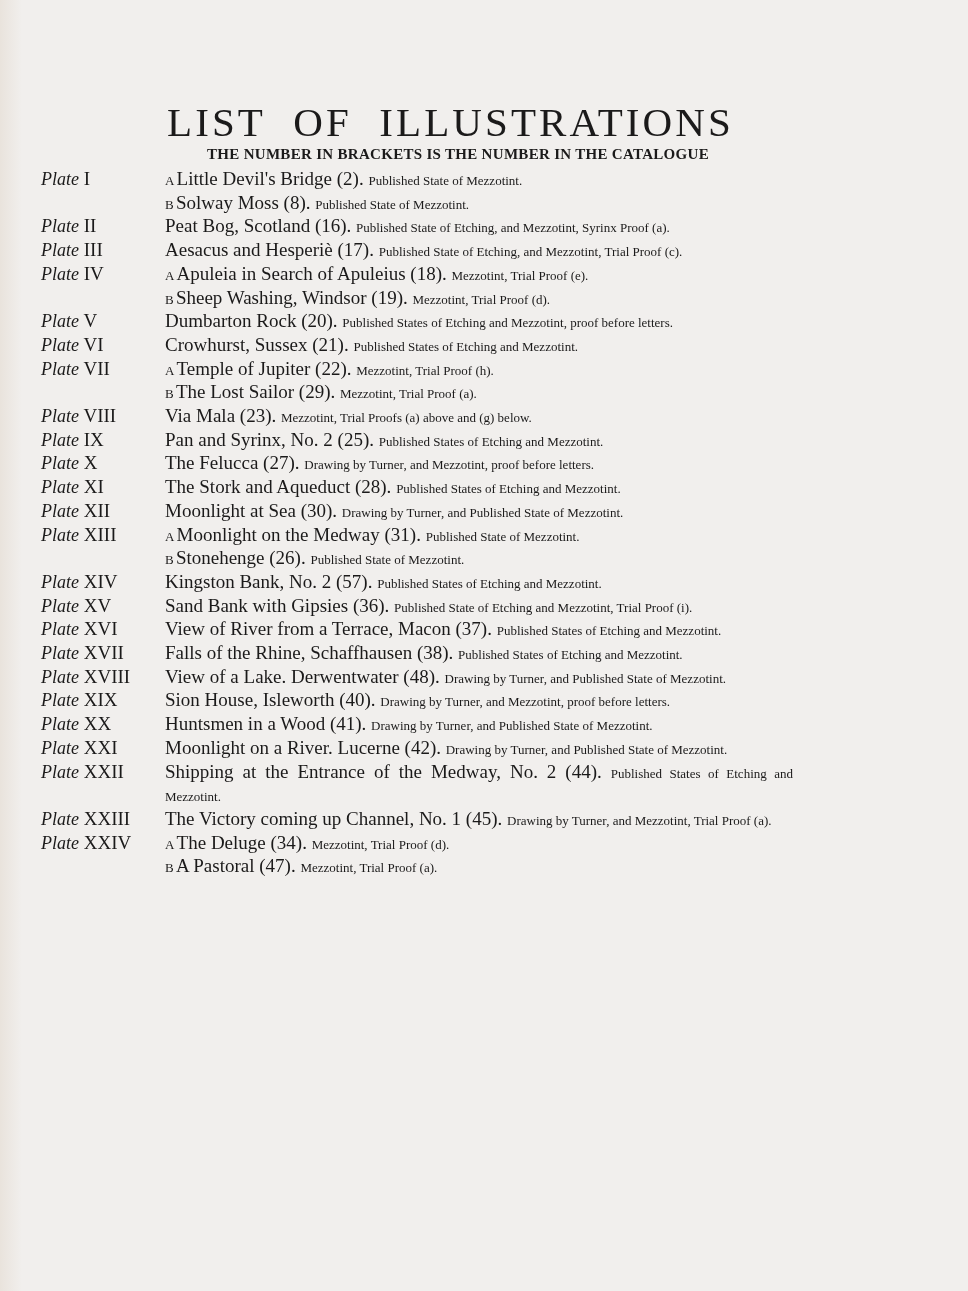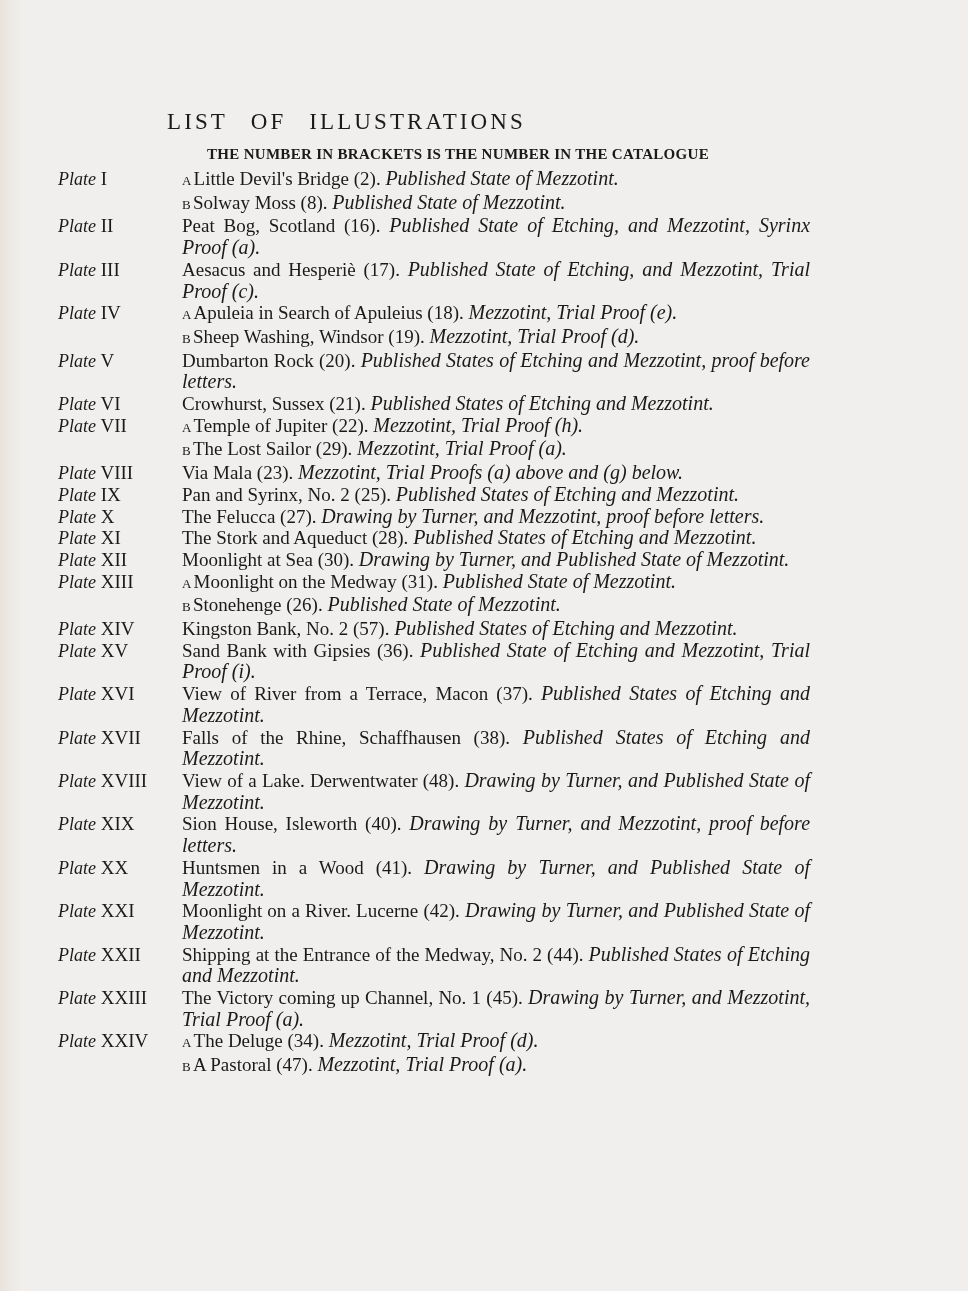--- a/index.html
+++ b/index.html
@@ -9,43 +9,43 @@
     font-family: "Liberation Serif", "DejaVu Serif", serif;
     color: #1b1a1a;
     position: relative;
   }
   .page-edge {
     position: absolute; left: 0; top: 0; width: 22px; height: 1291px;
     background: linear-gradient(to right, #e9e3dc, #f1efed);
   }
   .title {
     position: absolute; left: 167px; top: 100px; width: 530px;
-    font-size: 23px; letter-spacing: 3.1px; white-space: nowrap;
+    font-size: 41px; letter-spacing: 3.1px; white-space: nowrap;
     font-weight: normal; margin: 0; line-height: 44px;
   }
   .title .gap { display: inline-block; width: 14px; }
   .subtitle {
     position: absolute; left: 207px; top: 147px;
     font-size: 15px; font-weight: bold; letter-spacing: 0.3px;
     white-space: nowrap; line-height: 14px;
   }
-  .list { position: absolute; left: 58px; top: 168px; width: 752px; }
+  .list { position: absolute; left: 41px; top: 168px; width: 752px; }
   .entry { position: relative; }
   .plate-label {
     position: absolute; left: 0; top: 0;
     font-size: 19px; line-height: 21.7px; white-space: nowrap;
   }
   .plate-label i { font-size: 18px; }
   .entry-body { margin-left: 124px; }
   .line {
     font-size: 19px; line-height: 21.7px; text-align: justify;
     text-align-last: left;
   }
   .letter { font-size: 13px; letter-spacing: 0.2px; margin-right: 2px; }
-  .desc { font-style: italic; font-size: 20px; }
+  .desc { font-size: 13px; }
 </style>
 </head>
 <body>
 
 <div class="page-edge"></div>
 
 <h1 class="title"><span>LIST</span><span class="gap"></span> <span>OF</span><span class="gap"></span> <span>ILLUSTRATIONS</span></h1>
 
 <div class="subtitle">THE NUMBER IN BRACKETS IS THE NUMBER IN THE CATALOGUE</div>
 

